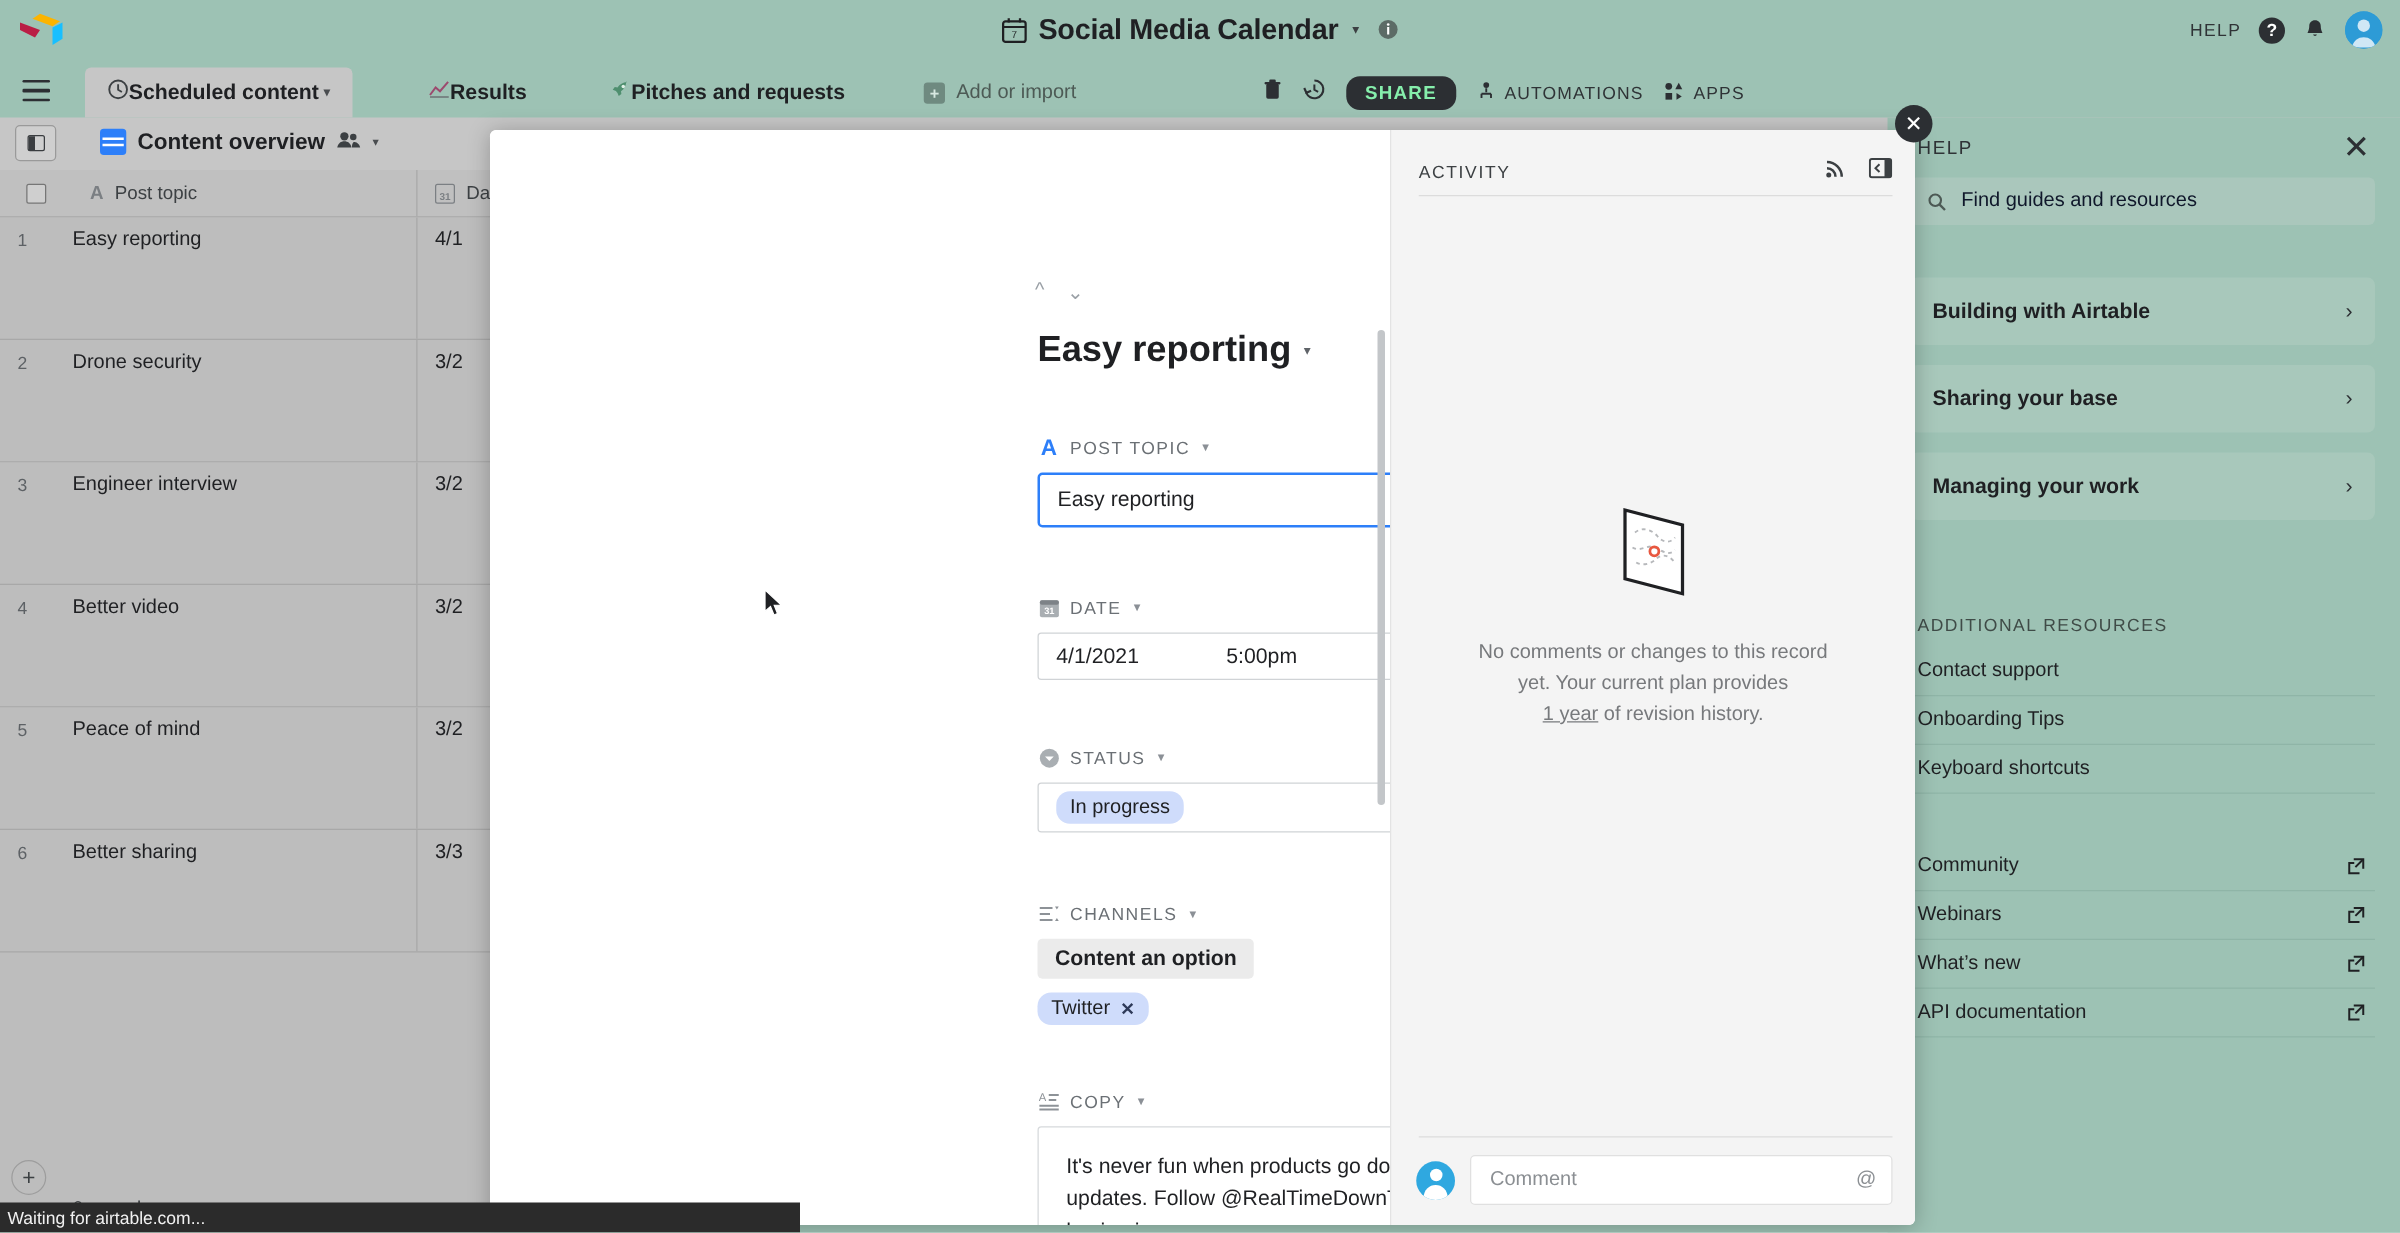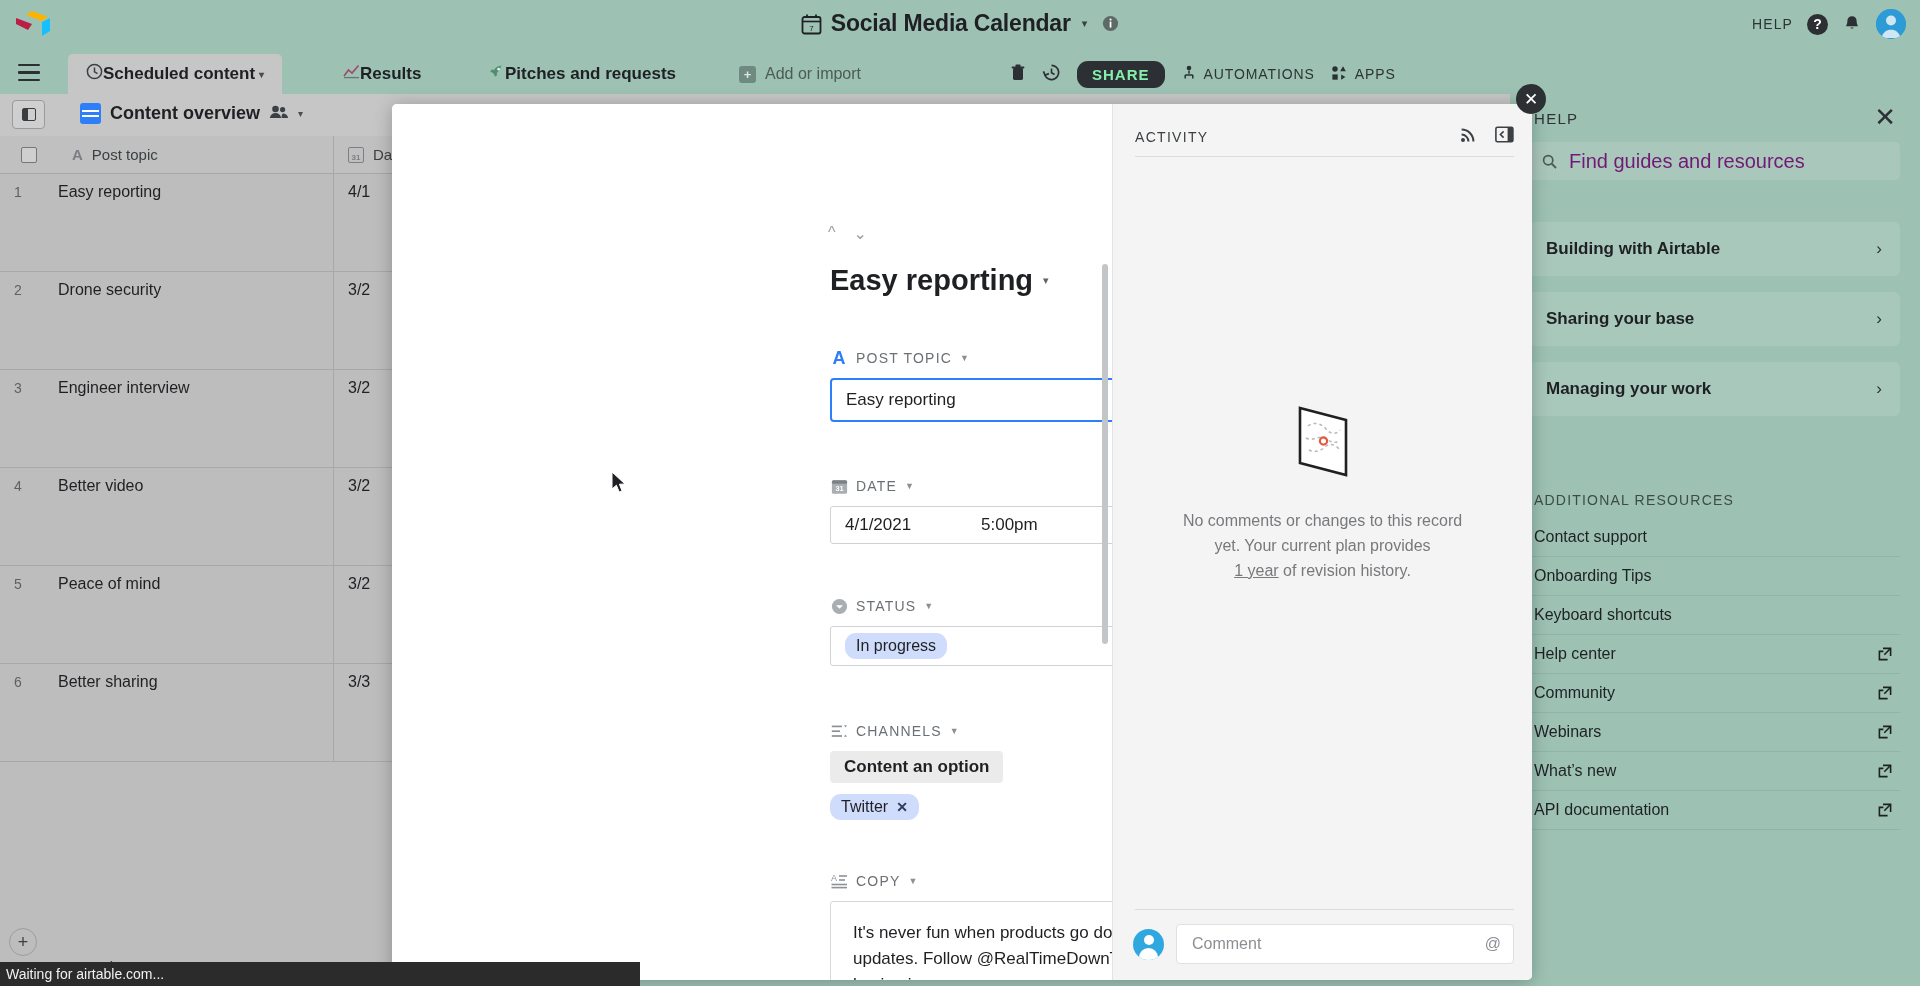--- a/index.html
+++ b/index.html
@@ -93,21 +93,21 @@
   .addrow .recs { position: absolute; left: 58px; top: 38px; font-size: 15px; color: #3c4043; }
 
   
   .helppanel { position: absolute; right: 0; top: 94px; width: 410px; height: 892px; background: #9dc2b4; }
   .hp-title { position: absolute; left: 24px; top: 16px; font-size: 15px; letter-spacing: 1.3px;
               color: #2f3336; font-weight: 500; }
   .hp-close { position: absolute; right: 24px; top: 10px; font-size: 26px; color: #2c2f33; cursor: pointer; line-height: 1; }
   .hp-search { position: absolute; left: 18px; top: 48px; width: 372px; height: 38px; background: #aac7bc;
                border-radius: 5px; display: flex; align-items: center; gap: 12px; padding: 0 14px; cursor: text; }
   .hp-search .sic { width: 15px; height: 15px; }
-  .hp-search .sph { font-size: 20px; color: #701a75; }
+  .hp-search .sph { font-size: 16px; color: #0f172a; }
   .hp-card { position: absolute; left: 18px; width: 372px; height: 54px; background: #a8c8bb;
              border-radius: 6px; display: flex; align-items: center; justify-content: space-between;
              padding: 0 18px; cursor: pointer; }
   .hp-card .lbl { font-size: 17px; font-weight: bold; color: #1f2023; }
   .hp-card .chev { font-size: 17px; color: #2c2f33; }
   .hp-sec { position: absolute; left: 24px; font-size: 14px; letter-spacing: 1.2px; color: #3f4b47; font-weight: 500; text-align: right; }
   .hp-item { position: absolute; left: 18px; width: 372px; height: 39px; display: flex; align-items: center;
              justify-content: space-between; padding: 0 8px 0 6px; border-bottom: 1px solid #8fb5a7; cursor: pointer; }
   .hp-item .lbl { font-size: 16px; color: #1f2023; }
   .hp-item .ext { width: 14px; height: 14px; }
@@ -420,30 +420,20 @@
 
     <div class="hp-item" style="top:424px;">
       <span class="lbl">Contact support</span>
     </div>
     <div class="hp-item" style="top:463px;">
       <span class="lbl">Onboarding Tips</span>
     </div>
     <div class="hp-item" style="top:502px;">
       <span class="lbl">Keyboard shortcuts</span>
     </div>
-    <div class="hp-item" style="top:541px;">
-      <span class="lbl">Help center</span>
-      <span class="ext">
-        <svg width="14" height="14" viewBox="0 0 14 14">
-            <path d="M5 1.4h7.6V9" fill="none" stroke="#1f2023" stroke-width="1.6"></path>
-            <path d="M12.2 1.8 6.3 7.7" stroke="#1f2023" stroke-width="1.6"></path>
-            <path d="M9.6 12.6H1.4V4.4h4" fill="none" stroke="#1f2023" stroke-width="1.6"></path>
-          </svg>
-      </span>
-    </div>
     <div class="hp-item" style="top:580px;">
       <span class="lbl">Community</span>
       <span class="ext">
         <svg width="14" height="14" viewBox="0 0 14 14">
             <path d="M5 1.4h7.6V9" fill="none" stroke="#1f2023" stroke-width="1.6"></path>
             <path d="M12.2 1.8 6.3 7.7" stroke="#1f2023" stroke-width="1.6"></path>
             <path d="M9.6 12.6H1.4V4.4h4" fill="none" stroke="#1f2023" stroke-width="1.6"></path>
           </svg>
       </span>
     </div>

